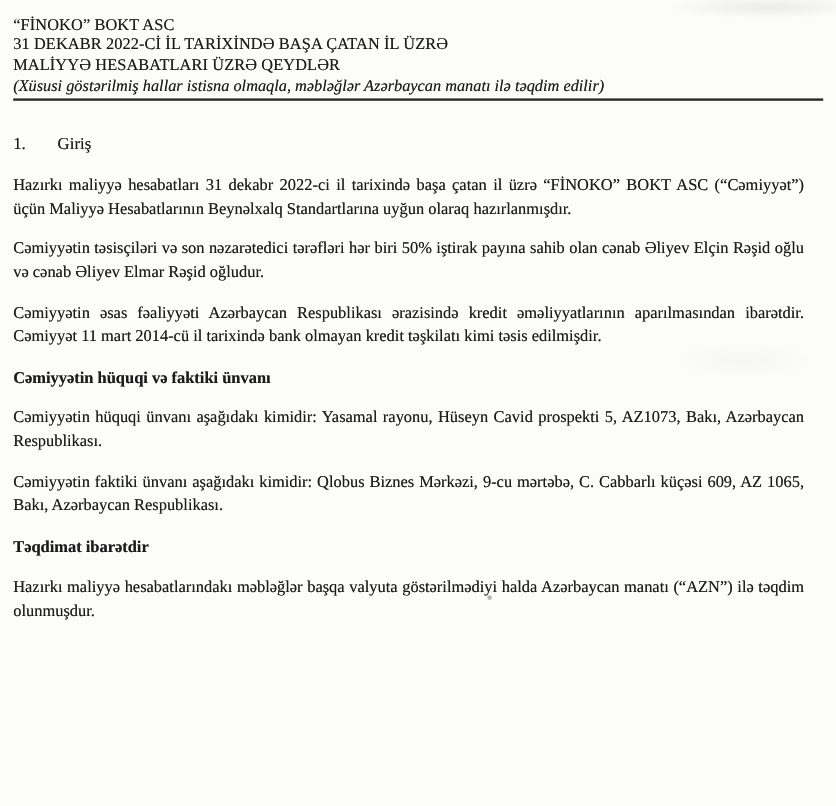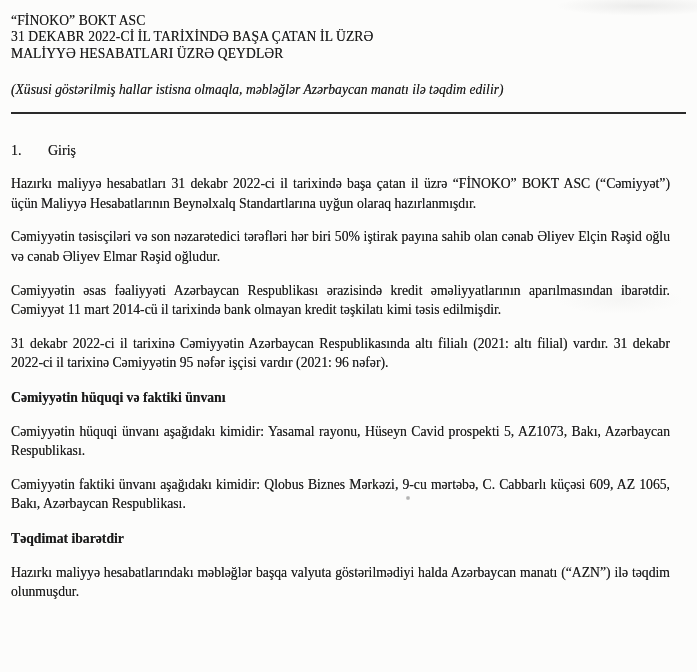--- a/index.html
+++ b/index.html
@@ -27,23 +27,23 @@
   .doc-header div {
     font-weight: normal;
     font-size: 13.6px;
     line-height: 16.4px;
     letter-spacing: 0.1px;
   }
   .doc-note {
     font-style: italic;
     font-size: 13.6px;
     line-height: 17px;
-    margin-top: 19px;
+    margin-top: 1px;
     border-bottom: 2px solid #2a2a2a;
-    padding-bottom: 14px;
+    padding-bottom: 2px;
   }
   .section-title {
     margin-top: 27px;
     font-weight: normal;
     font-size: 14px;
     line-height: 19px;
   }
   .section-title .num {
     display: inline-block;
     width: 37px;
@@ -91,21 +91,20 @@
   </div>
 
   <p class="para">Hazırkı maliyyə hesabatları 31 dekabr 2022-ci il tarixində başa çatan il üzrə “FİNOKO” BOKT ASC (“Cəmiyyət”) üçün Maliyyə Hesabatlarının Beynəlxalq Standartlarına uyğun olaraq hazırlanmışdır.</p>
 
 
   <p class="para">Cəmiyyətin təsisçiləri və son nəzarətedici tərəfləri hər biri 50% iştirak payına sahib olan cənab Əliyev Elçin Rəşid oğlu və cənab Əliyev Elmar Rəşid oğludur.</p>
 
 
   <p class="para">Cəmiyyətin əsas fəaliyyəti Azərbaycan Respublikası ərazisində kredit əməliyyatlarının aparılmasından ibarətdir. Cəmiyyət 11 mart 2014-cü il tarixində bank olmayan kredit təşkilatı kimi təsis edilmişdir.</p>
 
-  <p class="para">31 dekabr 2022-ci il tarixinə Cəmiyyətin Azərbaycan Respublikasında altı filialı (2021: altı filial) vardır. 31 dekabr 2022-ci il tarixinə Cəmiyyətin 95 nəfər işçisi vardır (2021: 96 nəfər).</p>
 
   <h3 class="subhead">Cəmiyyətin hüquqi və faktiki ünvanı</h3>
 
   <p class="para">Cəmiyyətin hüquqi ünvanı aşağıdakı kimidir: Yasamal rayonu, Hüseyn Cavid prospekti 5, AZ1073, Bakı, Azərbaycan Respublikası.</p>
 
   <p class="para">Cəmiyyətin faktiki ünvanı aşağıdakı kimidir: Qlobus Biznes Mərkəzi, 9-cu mərtəbə, C. Cabbarlı küçəsi 609, AZ 1065, Bakı, Azərbaycan Respublikası.</p>
 
   <h3 class="subhead">Təqdimat ibarətdir</h3>
 
   <p class="para">Hazırkı maliyyə hesabatlarındakı məbləğlər başqa valyuta göstərilmədiyi halda Azərbaycan manatı (“AZN”) ilə təqdim olunmuşdur.</p>

